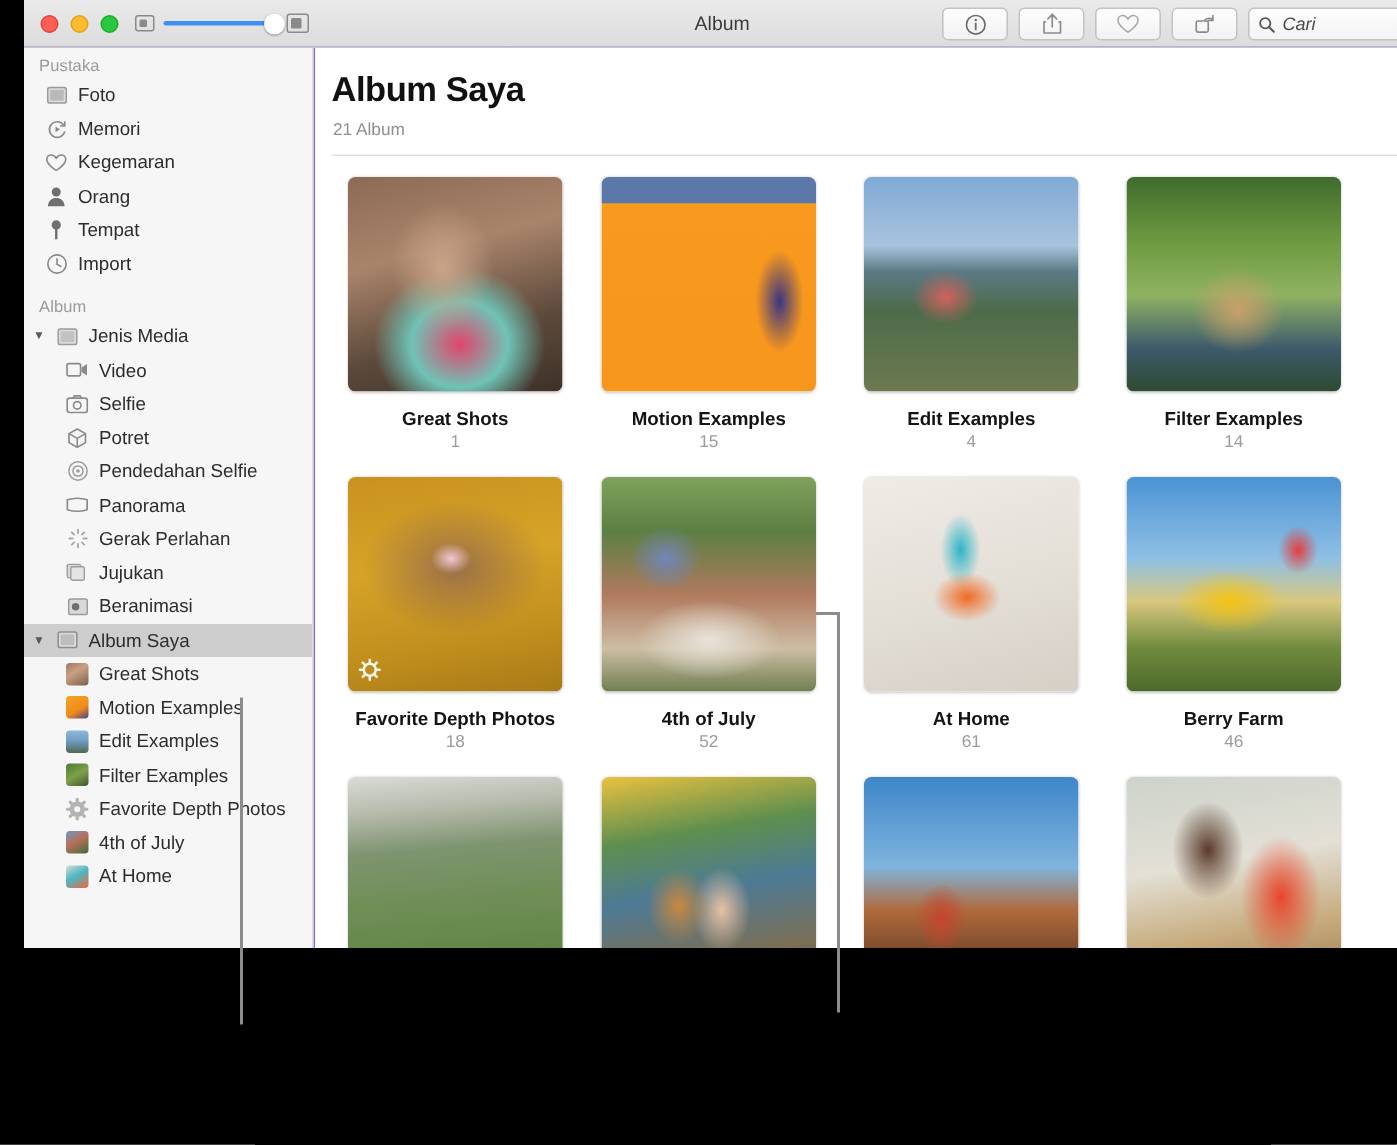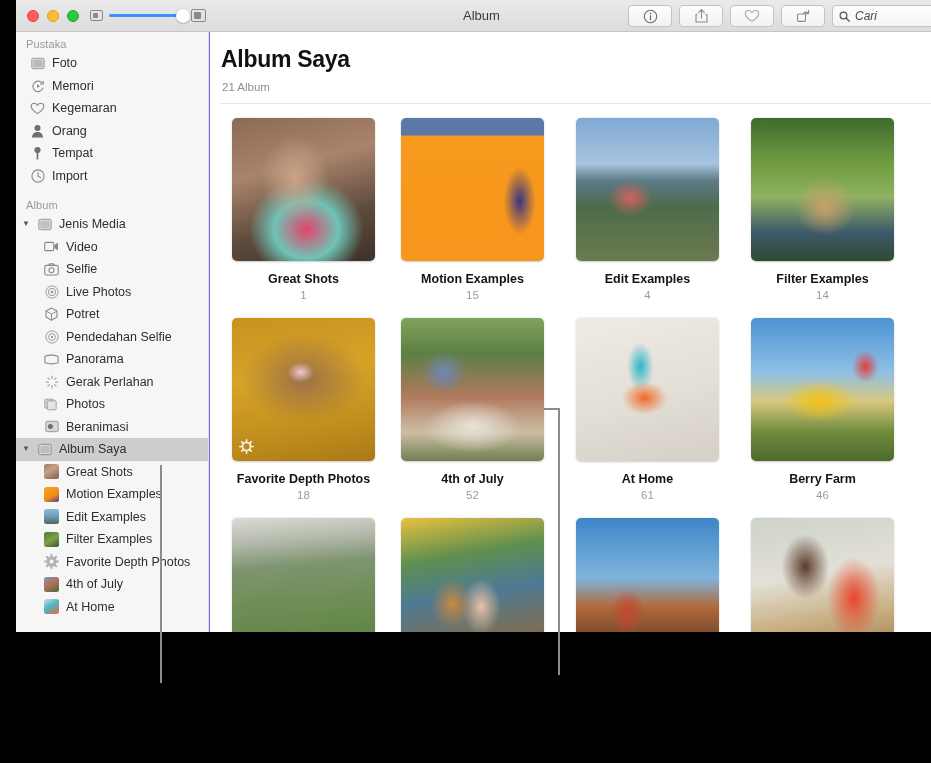--- a/index.html
+++ b/index.html
@@ -270,30 +270,20 @@
       <span class="sb-ico">
         <svg width="15" height="13" viewBox="0 0 15 13">
           <rect x="0.8" y="2.4" width="13.4" height="9.6" rx="1.6" fill="none" stroke="#8a8a8a" stroke-width="1.1"></rect>
           <path d="M4.6 2.4 L5.6 0.9 L9.4 0.9 L10.4 2.4" fill="none" stroke="#8a8a8a" stroke-width="1.1"></path>
           <circle cx="7.5" cy="7.2" r="2.5" fill="none" stroke="#8a8a8a" stroke-width="1.1"></circle>
         </svg>
       </span>
       <span class="sb-label">Selfie</span>
     </div>
 
-    <div class="sb-row indent2">
-      <span class="sb-ico">
-        <svg width="14" height="14" viewBox="0 0 14 14">
-          <circle cx="7" cy="7" r="6.1" fill="none" stroke="#9b9b9b" stroke-width="1"></circle>
-          <circle cx="7" cy="7" r="3.7" fill="none" stroke="#9b9b9b" stroke-width="1"></circle>
-          <circle cx="7" cy="7" r="1.5" fill="#9b9b9b"></circle>
-        </svg>
-      </span>
-      <span class="sb-label">Live Photos</span>
-    </div>
 
     <div class="sb-row indent2">
       <span class="sb-ico">
         <svg width="13" height="14" viewBox="0 0 13 14">
           <path d="M6.5 1 L12 4.1 L12 10.1 L6.5 13.2 L1 10.1 L1 4.1 Z" fill="none" stroke="#8a8a8a" stroke-width="1.1" stroke-linejoin="round"></path>
           <path d="M1 4.1 L6.5 7.2 L12 4.1 M6.5 7.2 L6.5 13.2" fill="none" stroke="#8a8a8a" stroke-width="1"></path>
         </svg>
       </span>
       <span class="sb-label">Potret</span>
     </div>
@@ -336,21 +326,21 @@
       <span class="sb-label">Gerak Perlahan</span>
     </div>
 
     <div class="sb-row indent2">
       <span class="sb-ico">
         <svg width="15" height="13" viewBox="0 0 15 13">
           <rect x="0.8" y="1.2" width="9" height="9" rx="1.2" fill="#d9d9d9" stroke="#9b9b9b" stroke-width="0.9"></rect>
           <rect x="3.2" y="2.8" width="9" height="9" rx="1.2" fill="#e4e4e4" stroke="#9b9b9b" stroke-width="0.9"></rect>
         </svg>
       </span>
-      <span class="sb-label">Photos</span>
+      <span class="sb-label">Jujukan</span>
     </div>
 
     <div class="sb-row indent2">
       <span class="sb-ico">
         <svg width="14" height="13" viewBox="0 0 14 13">
           <rect x="0.8" y="1.3" width="12.4" height="10.4" rx="1.4" fill="#d9d9d9" stroke="#9b9b9b" stroke-width="1"></rect>
           <circle cx="5.4" cy="6.5" r="2.5" fill="#6f6f6f"></circle>
         </svg>
       </span>
       <span class="sb-label">Beranimasi</span>

